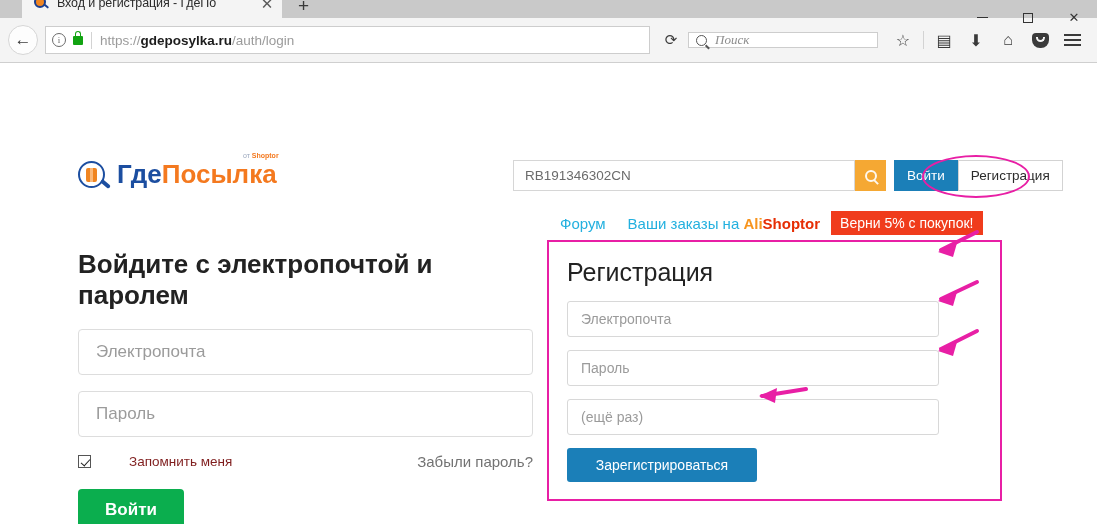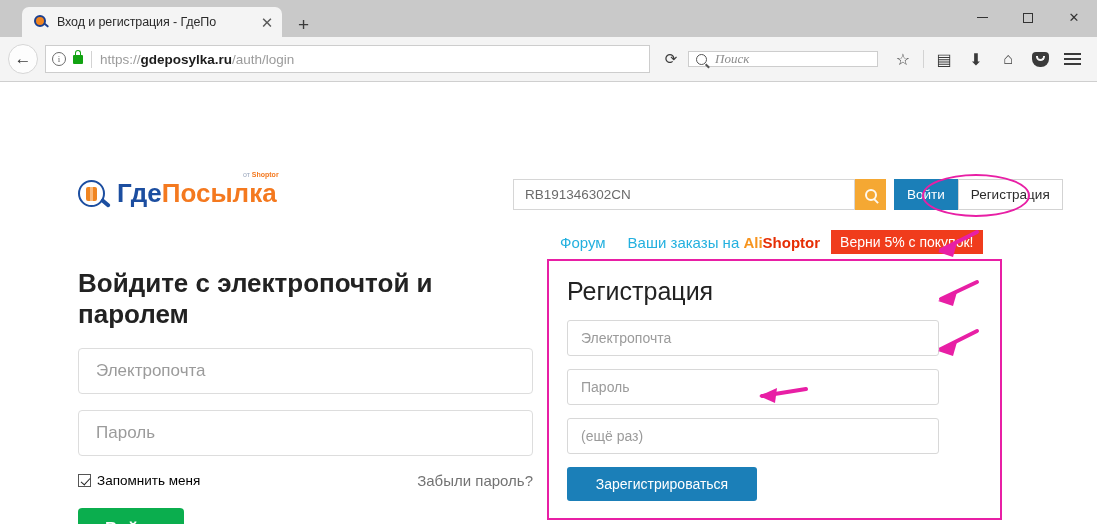--- a/index.html
+++ b/index.html
@@ -8,21 +8,21 @@
     width:1097px; height:524px; overflow:hidden;
     font-family:"Liberation Sans", sans-serif;
     background:#ffffff;
     -webkit-font-smoothing: antialiased;
   }
 
   
   .browser { width:1097px; height:524px; position:relative; }
 
   .titlebar {
-    height:37px; background:#c9c9c9; position:relative;
+    height:18px; background:#c9c9c9; position:relative;
     display:flex; align-items:flex-end;
   }
   .tab {
     margin-left:22px; height:30px; background:#f4f4f4;
     border-radius:7px 7px 0 0; display:flex; align-items:center;
     padding:0 6px 0 12px; min-width:260px; max-width:262px;
     position:relative; top:0;
   }
   .tab-favicon {
     width:15px; height:15px; margin-right:8px; flex:none; position:relative;
@@ -205,21 +205,21 @@
   .login-title { font-size:26px; color:#222; font-weight:bold; margin-bottom:18px; }
   .field {
     width:455px; height:46px; border:1px solid #ddd; border-radius:4px;
     display:flex; align-items:center; padding-left:17px; margin-bottom:16px;
     font-size:17px; color:#9b9b9b; background:#fff;
   }
   .login-row {
     display:flex; align-items:center; justify-content:space-between;
     width:455px; margin-top:4px;
   }
-  .remember { display:flex; align-items:center; font-size:13.5px; color:#000000; cursor:pointer; }
+  .remember { display:flex; align-items:center; font-size:13.5px; color:#7f1d1d; cursor:pointer;gap:32px; }
   .cbox {
     width:13px; height:13px; border:1px solid #555; margin-right:6px;
     position:relative; background:#fff; flex:none;
   }
   .cbox:after {
     content:""; position:absolute; left:3.6px; top:0.5px; width:4px; height:8px;
     border:solid #222; border-width:0 1.6px 1.6px 0; transform:rotate(42deg);
   }
   .forgot { font-size:15px; color:#737373; cursor:pointer;text-align:right; }
   .btn-login-green {

